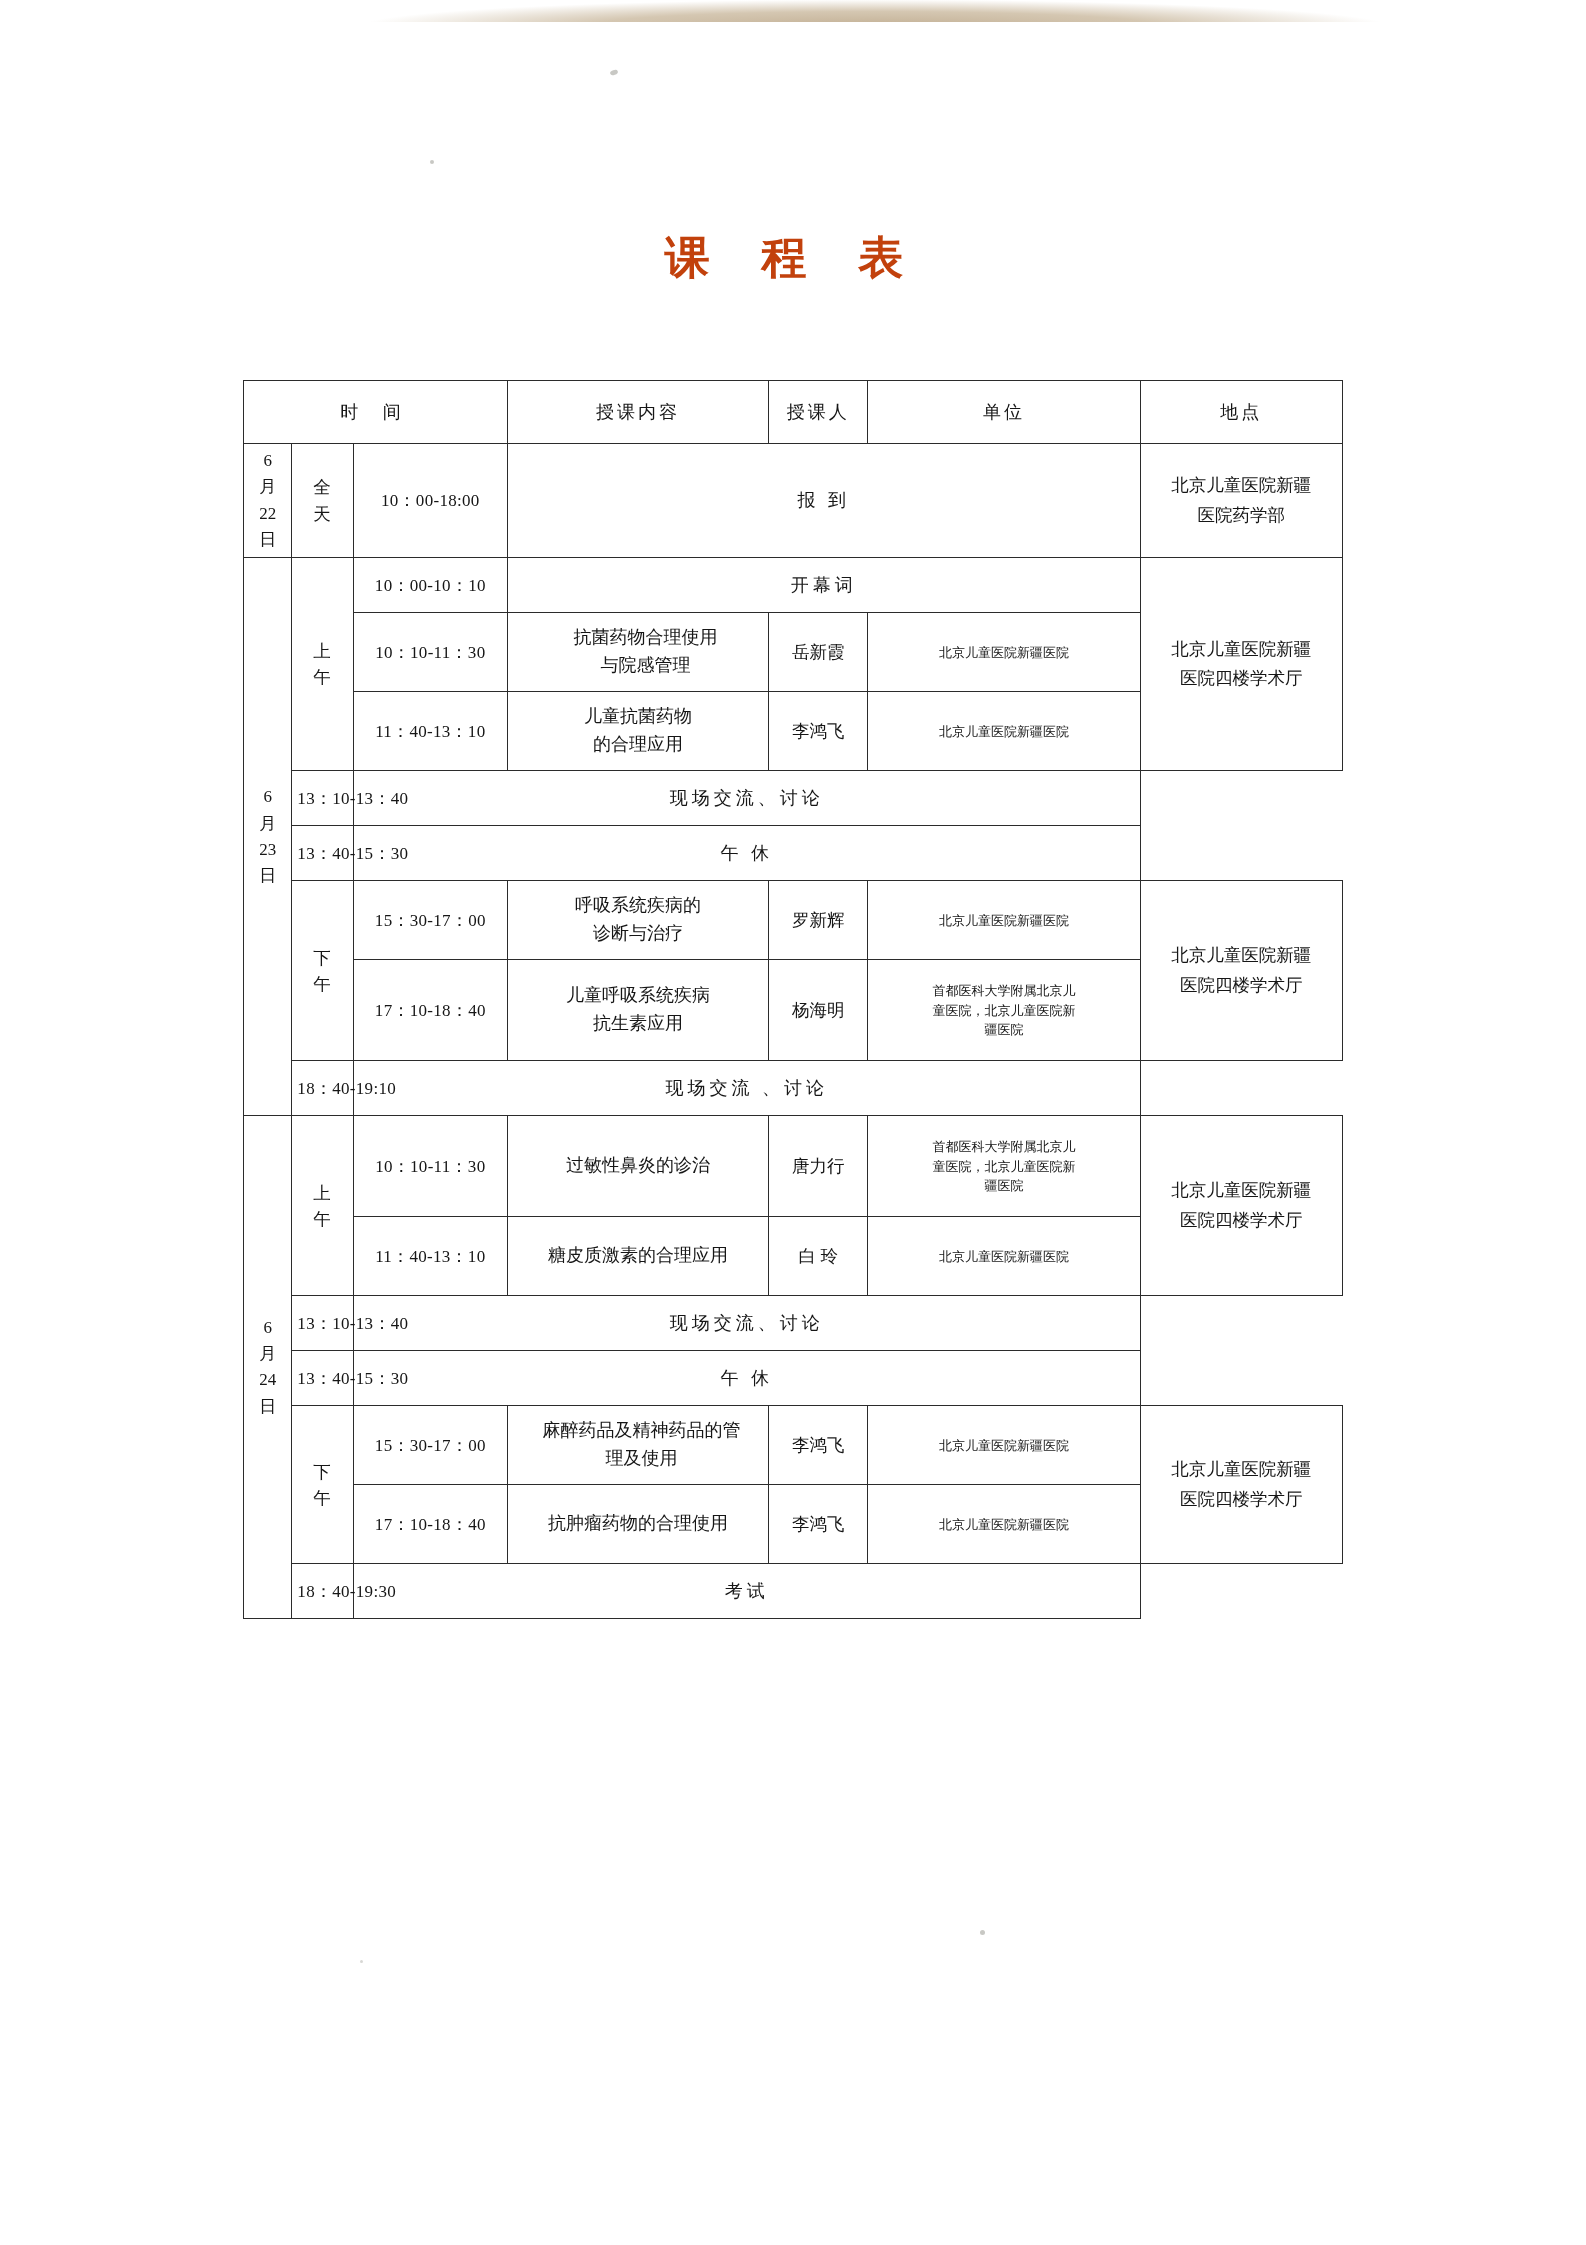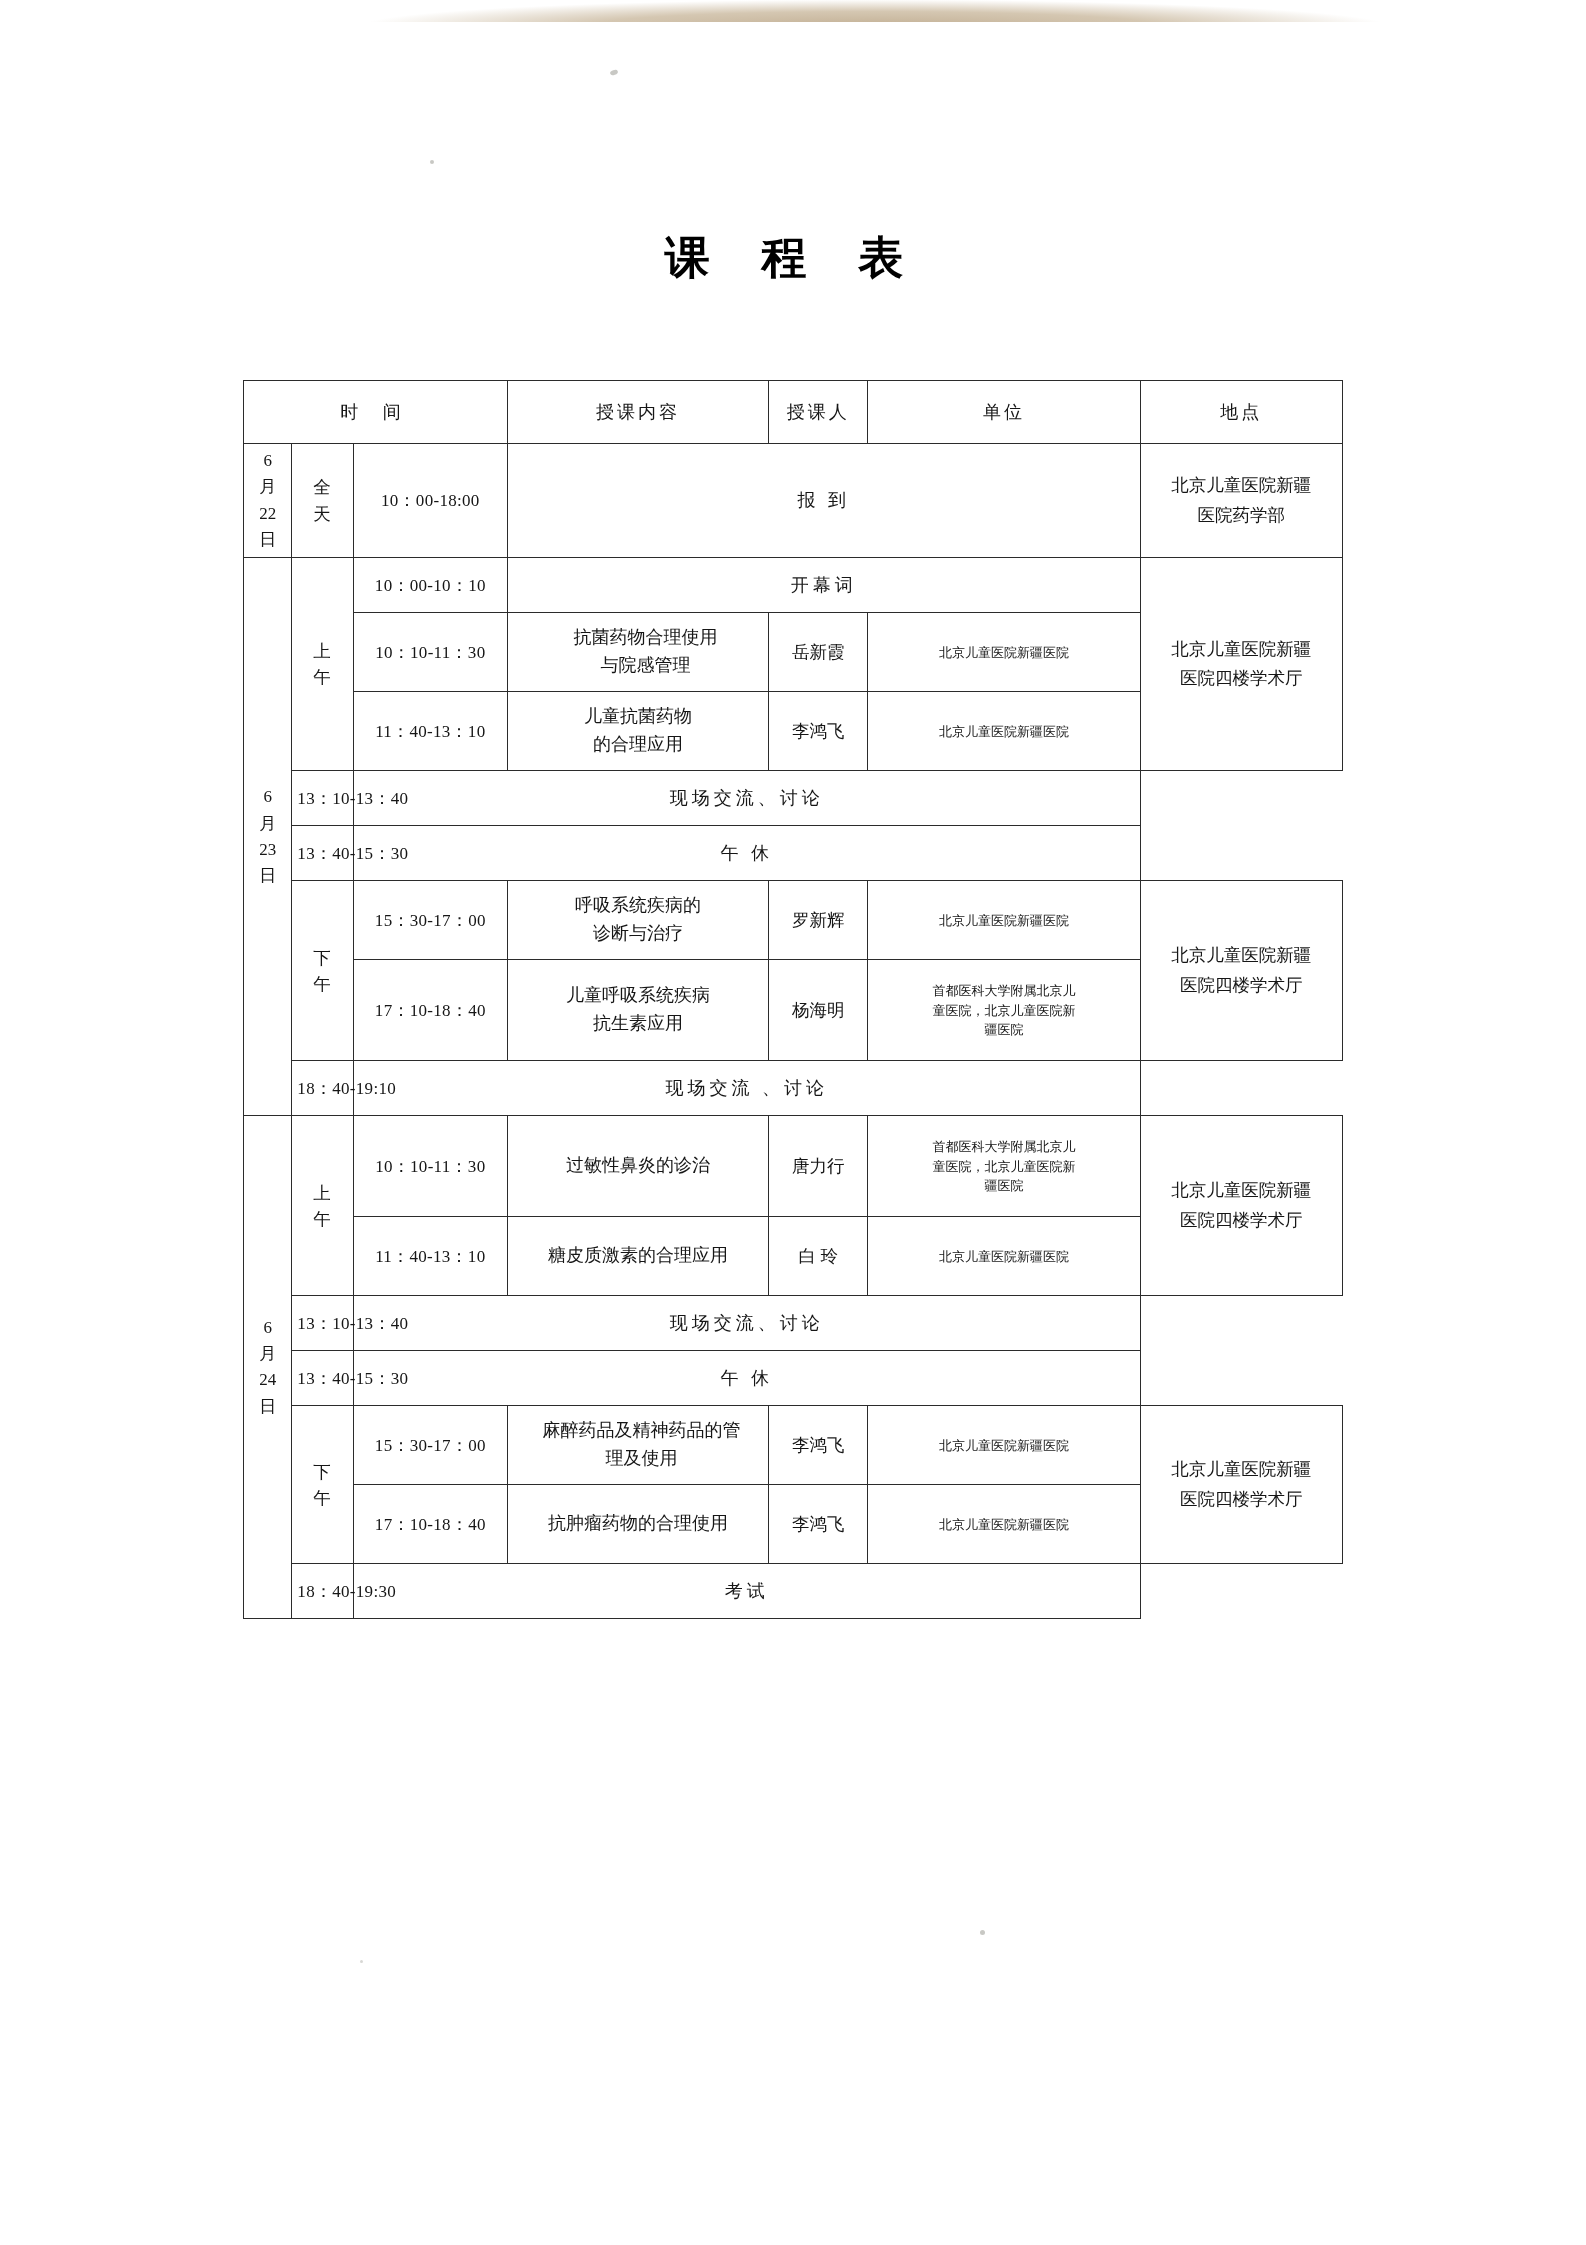--- a/index.html
+++ b/index.html
@@ -39,21 +39,21 @@
   #doc-title {
     position: absolute;
     top: 228px;
     left: 0;
     width: 1586px;
     text-align: center;
     font-size: 45px;
     letter-spacing: 18px;
     font-weight: 600;
     font-family: "DejaVu Serif", "Liberation Serif", serif;
-    color: #000000;
+    color: #c2410c;
   }
 
   #schedule-table {
     position: absolute;
     top: 380px;
     left: 243px;
     width: 1100px;
     border-collapse: collapse;
     table-layout: fixed;
     font-size: 17.5px;

